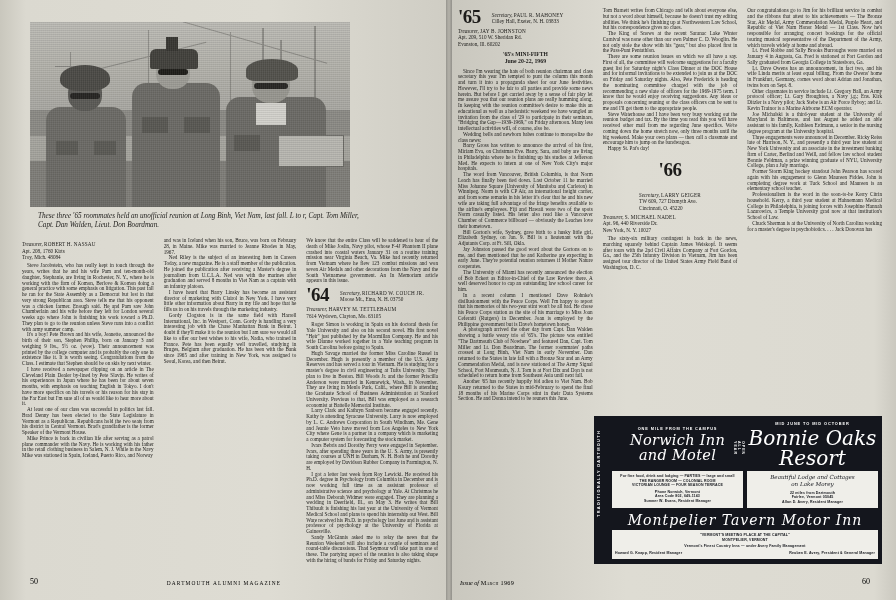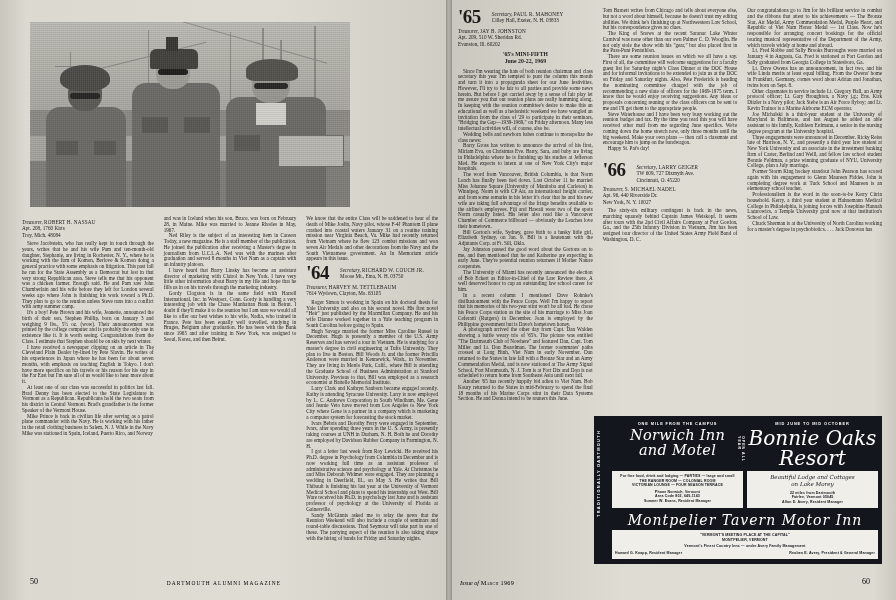--- a/index.html
+++ b/index.html
@@ -39,42 +39,42 @@
 
   
   .cols{display:flex;gap:10px;}
   .col{width:138px;font-size:5.15px;line-height:5.75px;text-align:justify;color:#1c1b19;}
   .col.w2{width:139px;}
   .rcol{width:136px;font-size:5.15px;line-height:5.75px;text-align:justify;color:#1c1b19;}
   p{margin:0;text-indent:5px;}
   p.noind{text-indent:0;}
 
   
-  .classhead{display:flex;align-items:flex-start;gap:11px;margin:0 0 2px 0;}
+  .classhead{display:flex;align-items:center;gap:11px;margin:0 0 2px 0;}
   .yr{font-size:19px;font-weight:bold;line-height:17px;letter-spacing:-.5px;font-family:"Liberation Serif",serif;}
   .sec{font-size:5.2px;line-height:6.4px;padding-top:3px;}
   .sec .ital{font-style:italic;}
   .sc{font-variant:small-caps;letter-spacing:.2px;}
   .treas{font-size:5.2px;line-height:6.4px;margin:3px 0 3px 0;}
   .treas .ital{font-style:italic;}
   .mini{text-align:center;font-weight:bold;font-size:5.6px;margin:5px 0 1px;}
   .mini2{text-align:center;font-weight:bold;font-size:5.8px;margin:0 0 4px;}
 
   
   .foot-left{position:absolute;left:30px;bottom:14px;font-size:8px;}
   .foot-center{position:absolute;left:0;right:0;bottom:14px;text-align:center;
       font-size:5.4px;letter-spacing:1.1px;font-variant:small-caps;}
   .foot-right{position:absolute;right:26px;bottom:14px;font-size:8px;}
   .issue{position:absolute;left:12px;bottom:14px;font-size:6.2px;font-style:italic;}
   .issue .sc2{font-variant:small-caps;font-style:normal;letter-spacing:.3px;}
 
   
   .adblock{position:absolute;left:146px;bottom:36px;width:288px;}
   .adbox{background:#14161d;color:#fff;padding:4px 4px 5px;}
-  .adtop{display:flex;gap:4px;}
+  .adtop{display:flex;gap:4px;align-items:center;}
   .adhalf{flex:1;position:relative;}
   .adkicker{font-size:3.9px;letter-spacing:.9px;text-align:center;font-family:"Liberation Sans",sans-serif;font-weight:bold;margin:1px 0 2px;}
   .script{font-family:"DejaVu Serif",serif;font-style:italic;color:#fff;text-align:center;}
   .norwich{font-size:14.5px;line-height:15px;letter-spacing:.3px;}
   .bonnie{font-size:20px;line-height:20px;}
   .openall{position:absolute;right:-2px;top:16px;writing-mode:vertical-rl;font-size:3.6px;letter-spacing:1px;font-family:"Liberation Sans",sans-serif;font-weight:bold;}
   .white{background:#efeee9;color:#15171d;margin-top:3px;padding:3px 3px 4px;text-align:center;}
   .wl{font-size:3.55px;line-height:4.5px;font-family:"Liberation Sans",sans-serif;font-weight:bold;letter-spacing:.15px;}
   .wi{font-size:5.6px;font-style:italic;line-height:6.6px;font-family:"DejaVu Serif",serif;}
   .montp{font-size:14px;line-height:16px;letter-spacing:1px;margin:4px 0 2px;}
@@ -130,20 +130,21 @@
           <div class="face" style="position:absolute;bottom:104px;left:32px;width:38px;height:36px;background:#97968f;"></div>
           <div class="helm" style="position:absolute;bottom:126px;left:26px;width:52px;height:22px;background:#55544f;border-radius:50% 50% 20% 20%;"></div>
           <div style="position:absolute;bottom:118px;left:34px;width:34px;height:6px;background:#2c2b28;border-radius:3px;"></div>
           <div style="position:absolute;bottom:82px;left:36px;width:30px;height:22px;background:#cfcec8;"></div>
           <div style="position:absolute;bottom:56px;left:14px;width:26px;height:16px;background:#5c5b56;"></div>
           <div style="position:absolute;bottom:56px;left:70px;width:26px;height:16px;background:#5c5b56;"></div>
         </div>
         <div style="position:absolute;right:6px;bottom:40px;width:64px;height:30px;background:#b5b4ae;border:1px solid #6e6d68;"></div>
         <div class="grain"></div>
       </div>
+      <div class="caption">These three '65 roommates held an unofficial reunion at Long Binh, Viet Nam, last fall. L to r, Capt. Tom Miller, Capt. Dan Walden, Lieut. Don Boardman.</div>
     </div>
 
     <div class="cols" style="margin-top:9px;">
 
       <div class="col">
         <div class="treas">
           <span class="ital">Treasurer,</span>
           <span class="sc">ROBERT H. NASSAU</span><br>
           <span>Apt. 208, 1760 Kirts</span><br>
           <span>Troy, Mich. 48084</span>
@@ -227,21 +228,21 @@
       </div>
 
       <div class="rcol">
 
         <p class="noind">Tom Barnett writes from Chicago and tells about everyone else, but not a word about himself, because he doesn't trust my editing abilities. We think he's finishing up at Northwestern Law School, but his correspondence gives no clues.</p>
         <p>The King of Snows at the recent Saranac Lake Winter Carnival was none other than our own Palmer C. D. Wooglin. He not only stole the show with his "gear," but also placed first in the Pass-Punt Pentathlon.</p>
         <p>There are some reunion issues on which we all have a say. First of all, the committee will welcome suggestions for a faculty guest list for Saturday night's Class Dinner at the DOC House and for informal invitations to be extended to join us at the DOC on Friday and Saturday nights. Also, Pete Frederick is heading the nominating committee charged with the job of recommending a new slate of officers for the 1969-1975 term. I know that he would enjoy receiving suggestions. Any ideas or proposals concerning reuning or the class officers can be sent to me and I'll get them to the appropriate people.</p>
         <p>Steve Waterhouse and I have been very busy working out the reunion budget and tax. By the time you read this you will have received other mail from me regarding June specifics. We're coming down the home stretch now, only three months until the big weekend. Make your own plans — then call a classmate and encourage him to jump on the bandwagon.</p>
         <p>Happy St. Pat's day!</p>
 
-        <div class="classhead" style="margin-top:9px;">
+        <div class="classhead" style="margin-top:9px;flex-direction:column;">
           <div class="yr">'66</div>
           <div class="sec">
             <span class="ital">Secretary,</span>
             <span class="sc">LARRY GEIGER</span><br>
             <span>TW 609, 727 Dixmyth Ave.</span><br>
             <span>Cincinnati, O. 45220</span>
           </div>
         </div>
         <div class="treas">
           <span class="ital">Treasurer,</span>

